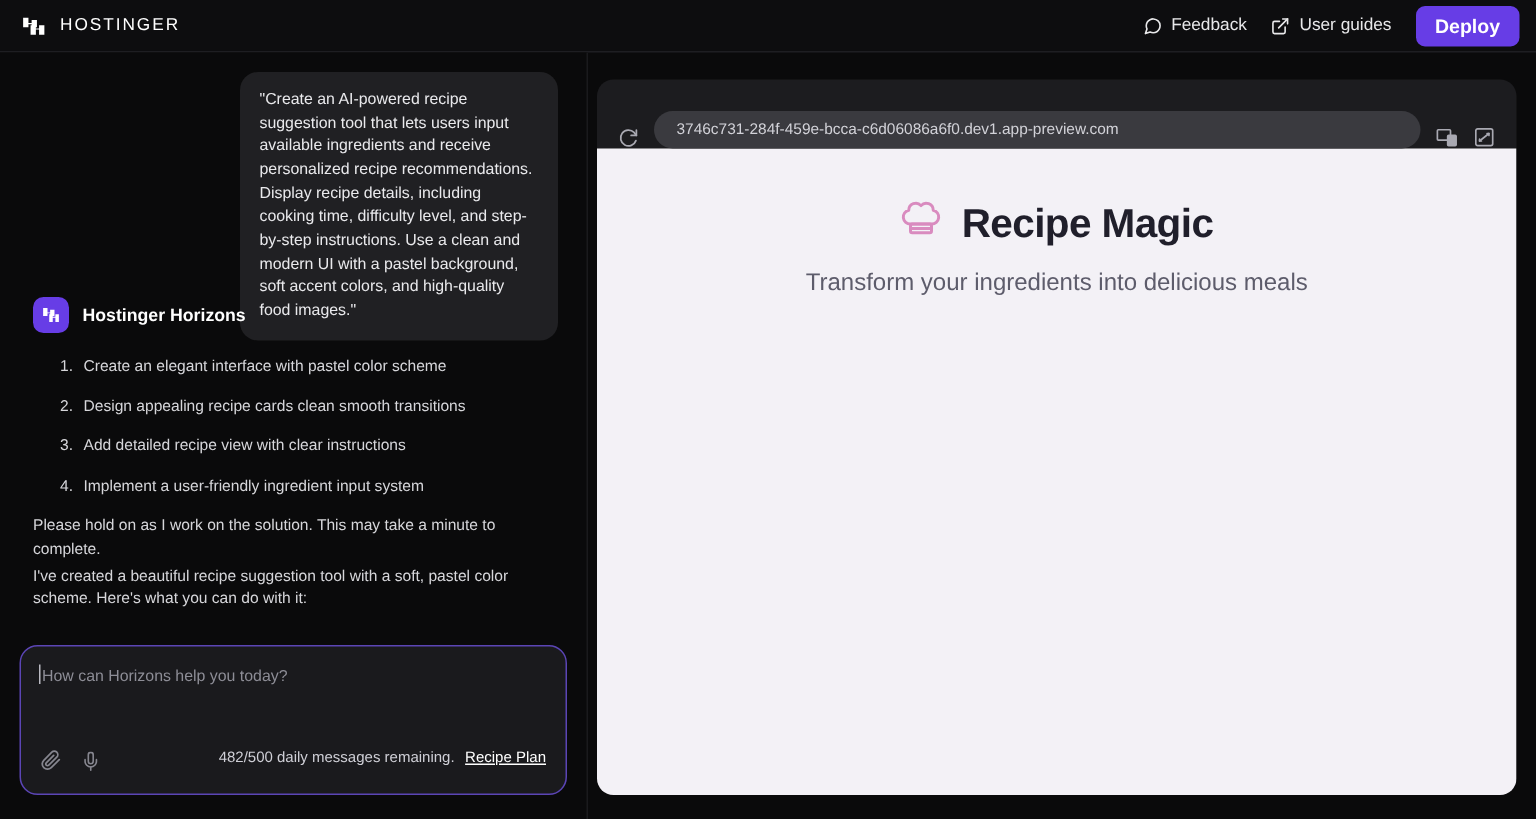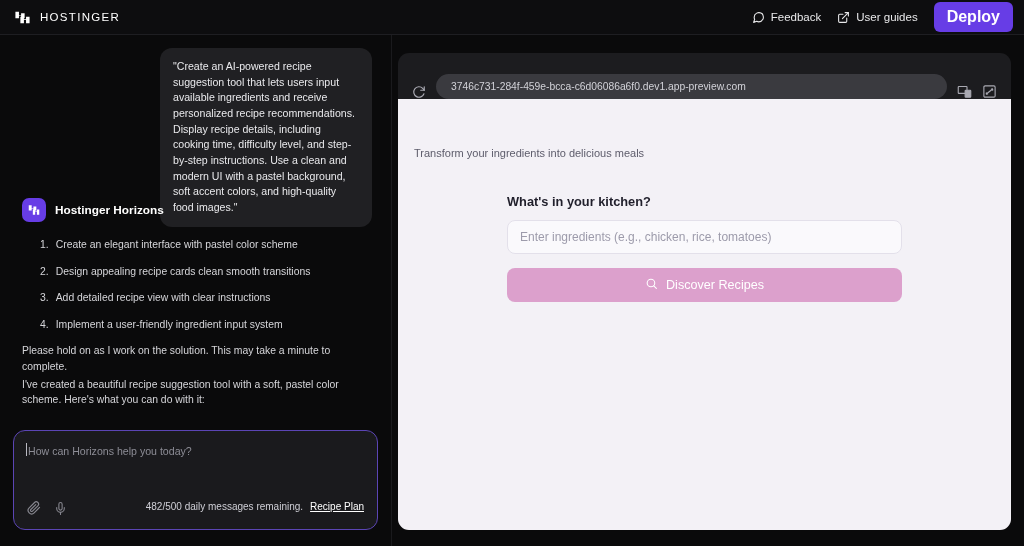--- a/index.html
+++ b/index.html
@@ -28,21 +28,21 @@
     margin-left: auto; margin-right: 11px;
     display: flex; align-items: center; gap: 16px;
   }
   .top-link {
     display: flex; align-items: center; gap: 6px;
     color: #e8e8ea; font-size: 11.5px; cursor: pointer;
   }
   .top-link svg { display: block; }
   .deploy-btn {
     background: #673de6; color: #fff;
-    font-size: 16px; font-weight: bold;
+    font-size: 13px; font-weight: bold;
     border: none; border-radius: 6px;
     padding: 6px 13px; cursor: pointer;
     font-family: "Liberation Sans", sans-serif;
   }
 
   
   .chat-panel {
     position: absolute; left: 0; top: 35px;
     width: 392px; height: 511px;
     background: #0a0a0b;
@@ -143,22 +143,22 @@
     padding-top: 34px;
   }
   .app-title-row {
     display: flex; align-items: center; justify-content: center; gap: 13px;
   }
   .app-title {
     font-size: 27px; font-weight: bold; color: #201f2b;
     letter-spacing: -0.4px;
   }
   .app-sub {
-    text-align: left; margin-top: 14px;
-    color: #5d5c6b; font-size: 11px; margin-left: 16px;
+    text-align: center; margin-top: 14px;
+    color: #5d5c6b; font-size: 16px;
   }
   .form-wrap { width: 395px; margin: 35px auto 0 auto; }
   .form-label {
     color: #201f2b; font-size: 12.8px; font-weight: bold;
     margin-bottom: 11px;
   }
   .ingredients-input {
     width: 100%; height: 34px;
     background: #faf9fc;
     border: 1px solid #e3e0ea;
@@ -303,29 +303,26 @@
       <svg width="15" height="15" viewBox="0 0 24 24" fill="none" stroke="#a9a9b2" stroke-width="1.8" stroke-linecap="round" stroke-linejoin="round">
         <rect x="3" y="3" width="18" height="18" rx="2"></rect>
         <polyline points="15 8 17 8 17 10"></polyline>
         <polyline points="9 16 7 16 7 14"></polyline>
         <line x1="17" y1="8" x2="7" y2="16"></line>
       </svg>
     </span>
   </div>
 
   <div class="preview-body">
+    <div class="app-title-row">
+      <span>
+        <svg width="28" height="28" viewBox="0 0 24 24" fill="none" stroke="#d98bbf" stroke-width="1.7" stroke-linecap="round" stroke-linejoin="round">
+          <path d="M6 14a4 4 0 0 1-1-7.9A4 4 0 0 1 12 3.5a4 4 0 0 1 7 2.6A4 4 0 0 1 18 14z"></path>
+          <rect x="6" y="14" width="12" height="5" rx="1"></rect>
+          <line x1="6" y1="16.6" x2="18" y2="16.6"></line>
+        </svg>
+      </span>
+      <span class="app-title">Recipe Magic</span>
+    </div>
     <div class="app-sub">Transform your ingredients into delicious meals</div>
 
-    <div class="form-wrap">
-      <div class="form-label">What's in your kitchen?</div>
-      <input class="ingredients-input" type="text" placeholder="Enter ingredients (e.g., chicken, rice, tomatoes)" style="">
-      <button class="discover-btn">
-        <span>
-          <svg width="13" height="13" viewBox="0 0 24 24" fill="none" stroke="#ffffff" stroke-width="2" stroke-linecap="round" stroke-linejoin="round">
-            <circle cx="11" cy="11" r="7"></circle>
-            <line x1="21" y1="21" x2="16.2" y2="16.2"></line>
-          </svg>
-        </span>
-        <span>Discover Recipes</span>
-      </button>
-    </div>
   </div>
 </div>
 
 </body></html>

